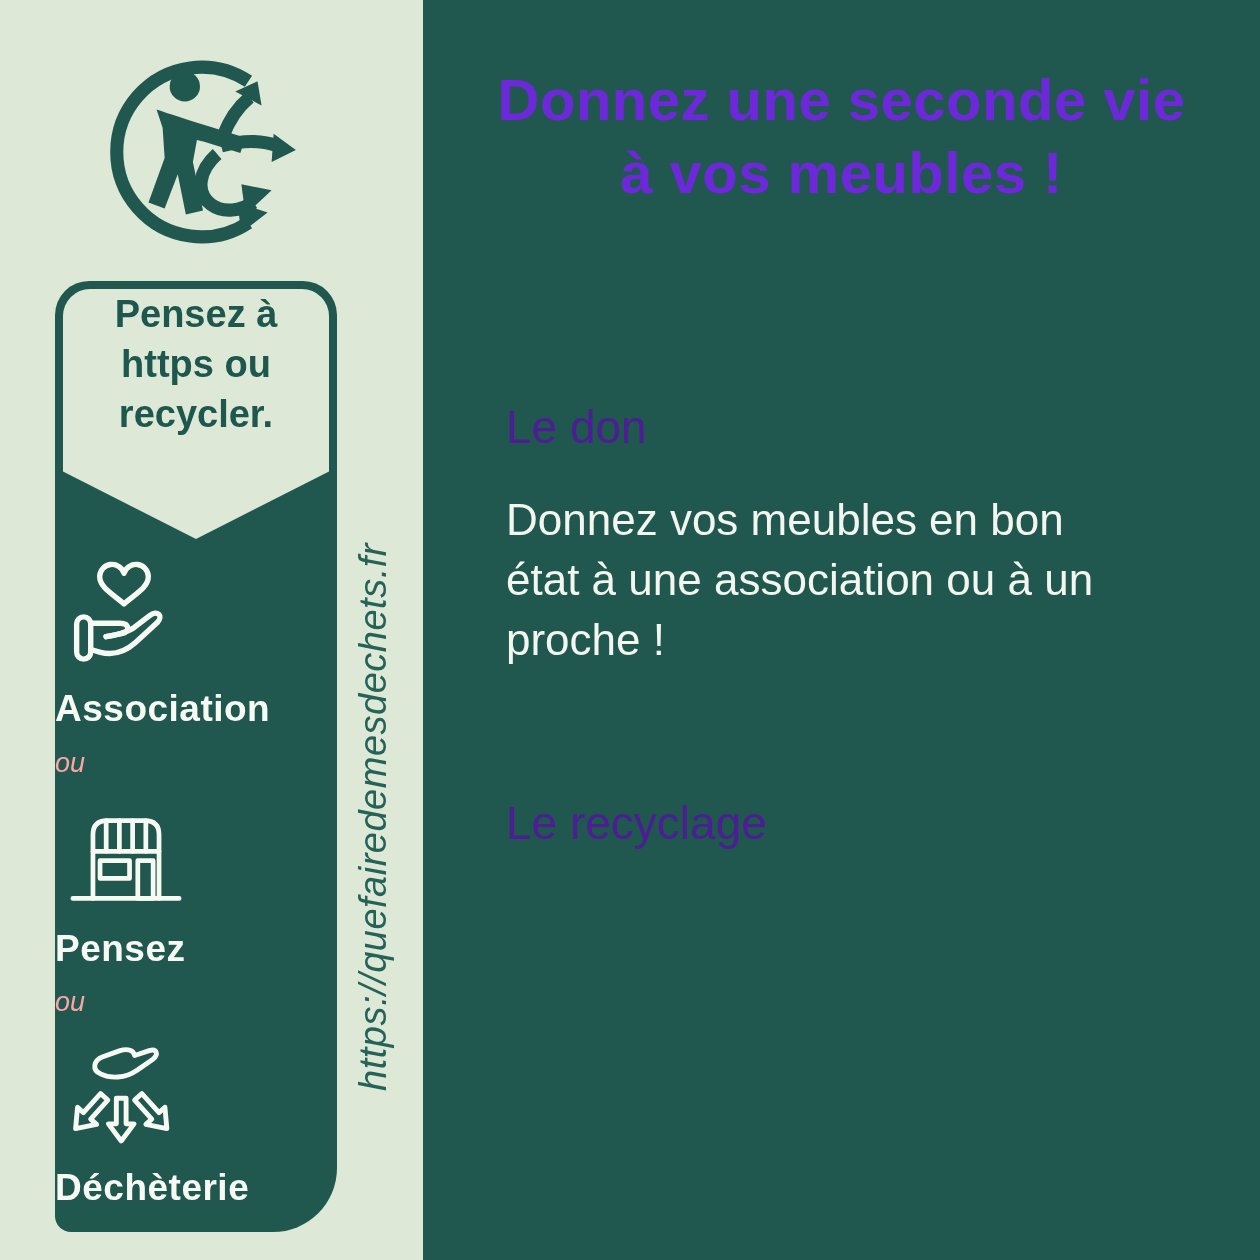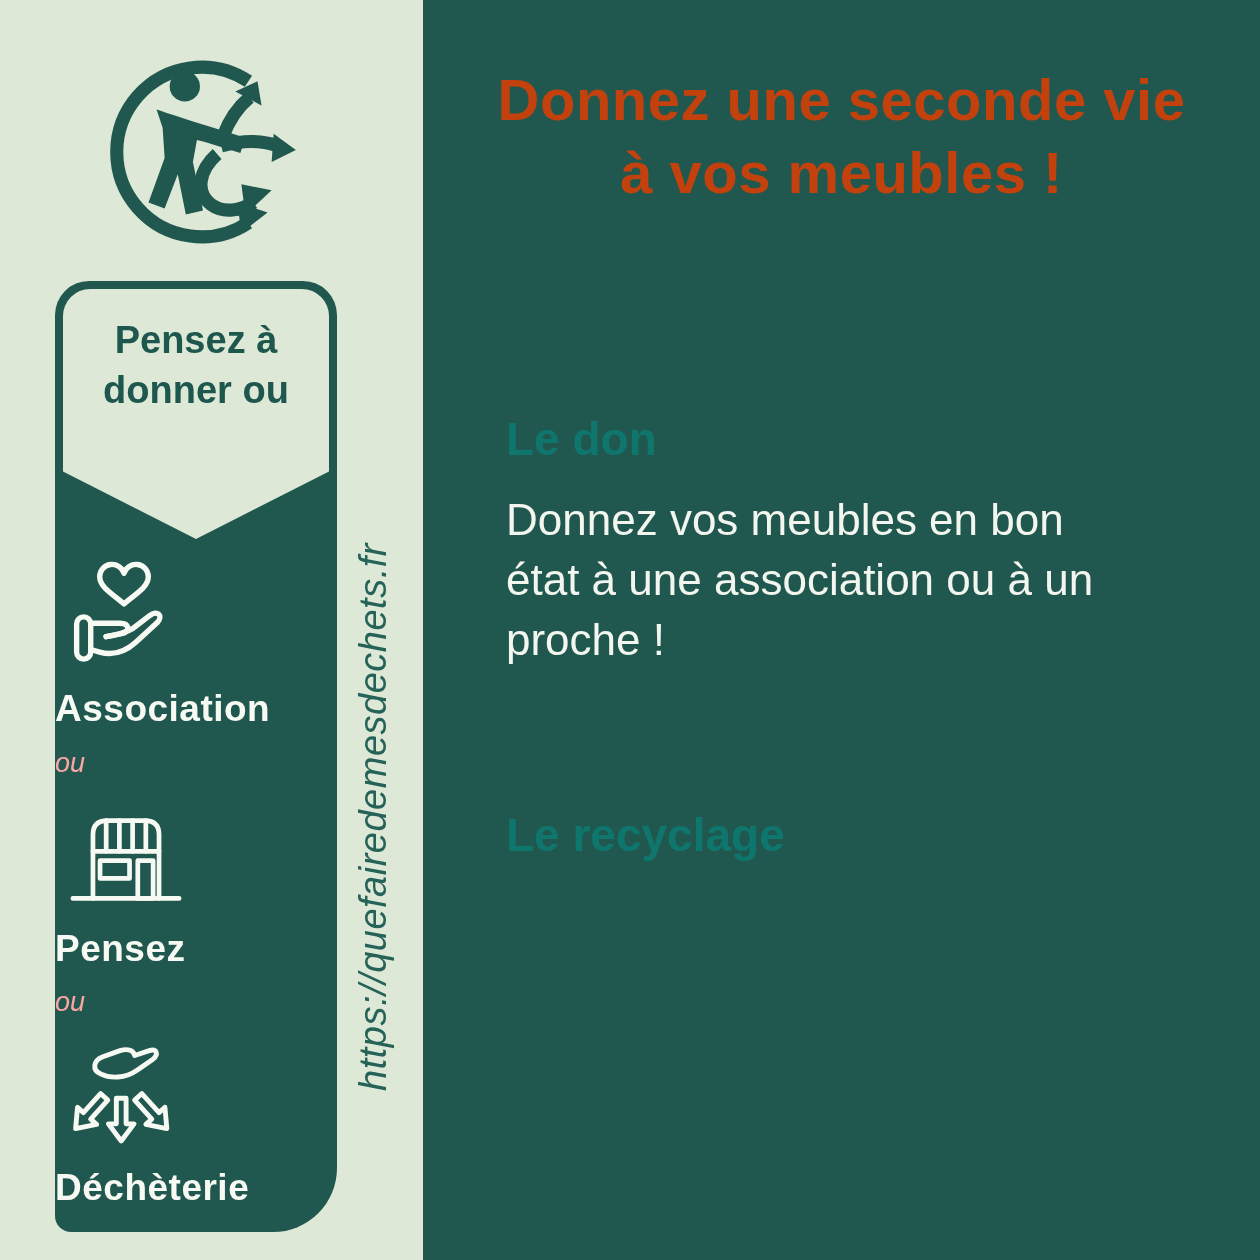--- a/index.html
+++ b/index.html
@@ -4,45 +4,45 @@
 <style>
   html,body{margin:0;padding:0;background:#dee8d7;}
   #page{
     position:relative;width:1260px;height:1260px;overflow:hidden;
     background:#dee8d7;font-family:"Liberation Sans",sans-serif;
   }
   
   .right-panel{position:absolute;left:423px;top:0;width:837px;height:1260px;background:#20584f;}
   .main-title{
     position:absolute;left:443px;top:64px;width:797px;text-align:center;
-    color:#c2410c;font-weight:700;font-size:58px;line-height:1.25;letter-spacing:.5px;
+    color:#6d28d9;font-weight:700;font-size:58px;line-height:1.25;letter-spacing:.5px;
   }
   .section-heading{
-    position:absolute;left:506px;color:#0f766e;font-weight:700;font-size:46px;line-height:1.1;margin-top:12px;
+    position:absolute;left:506px;color:#4c1d95;font-weight:400;font-size:46px;line-height:1.1;
   }
   .section-body{
     position:absolute;left:506px;color:#f2f6ee;font-size:44px;line-height:60px;
   }
   .heading-don{top:402px;}
   .body-don{top:490px;}
   .heading-recyclage{top:798px;}
   .body-recyclage{top:886px;}
   
   .triman{position:absolute;left:98px;top:48px;width:212px;height:208px;}
   .banner{
     position:absolute;left:55px;top:281px;width:282px;height:951px;
     background:#20584f;border-radius:34px 34px 64px 16px;
   }
   .banner-light{
     position:absolute;left:8px;top:8px;right:8px;height:250px;background:#dee8d7;
     border-radius:27px 27px 0 0;
     clip-path:polygon(0 0,100% 0,100% 73%,50% 100%,0 73%);
   }
   .banner-tagline{
-    padding-top:26px;text-align:center;color:#1e574d;font-weight:700;
+    text-align:center;color:#1e574d;font-weight:700;
     font-size:38px;line-height:1.32;
   }
   .banner-items{
     position:absolute;left:0;right:0;top:268px;display:flex;flex-direction:column;
     align-items:flex-start;color:#f7faf3;
   }
   .banner-item-label{font-weight:700;font-size:37px;line-height:1.1;letter-spacing:.5px;}
   .banner-separator{font-style:italic;font-size:27px;line-height:1;margin:20px 0;color:#fca5a5;}
   .icon-handheart{width:138px;height:128px;margin-bottom:12px;}
   .icon-store{width:142px;height:118px;margin-bottom:14px;}
@@ -91,21 +91,22 @@
       <path d="M196 98 L174 82 L172 110 Z"></path>
       <path d="M172 138 L146 162 L142 132 Z"></path>
       <path d="M168 160 L142 180 L138 150 Z"></path>
     </g>
   </svg>
 
   <div class="banner">
     <div class="banner-light">
       <div class="banner-tagline">
         <div>Pensez à</div>
-        <div>donner ou</div>
+        <div>https ou</div>
+        <div>recycler.</div>
       </div>
     </div>
 
     <div class="banner-items">
 
       <svg class="icon-handheart" viewBox="0 0 100 100" aria-hidden="true">
         <g fill="none" stroke="#f7faf3" stroke-width="4.2" stroke-linecap="round" stroke-linejoin="round">
           <path d="M50 43 C41 35 31 30 31 21.5 A9.7 9.7 0 0 1 50 19 A9.7 9.7 0 0 1 69 21.5 C69 30 59 35 50 43 Z"></path>
           <rect x="13" y="53" width="11" height="33" rx="5.5"></rect>
           <path d="M24 58 H47 C54 58 55 64 49 66 L36 68.5"></path>

